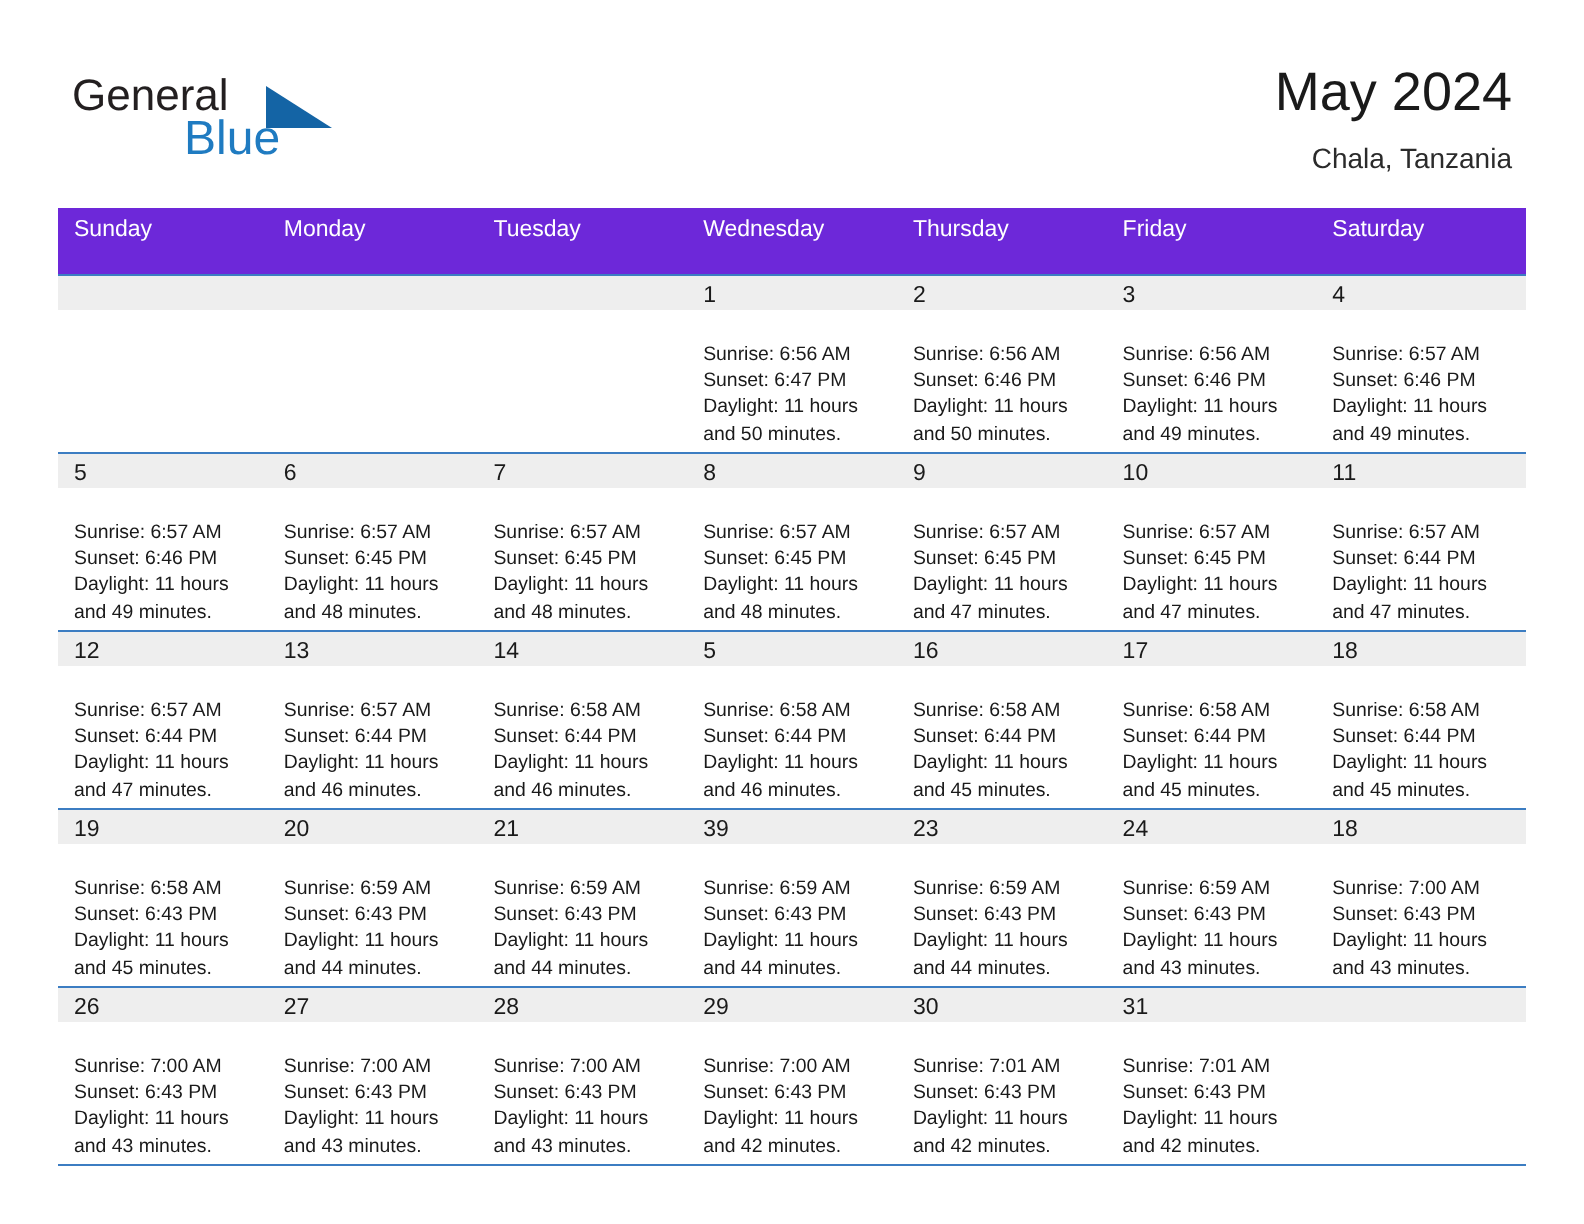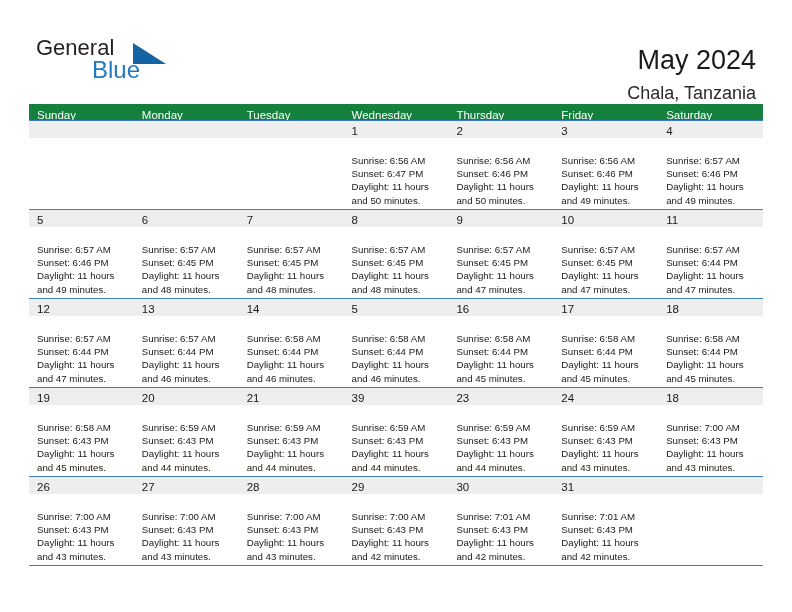--- a/index.html
+++ b/index.html
@@ -57,48 +57,48 @@
     left: 97px;
     top: 7px;
     width: 0;
     height: 0;
     border-left: 33px solid #1464a5;
     border-top: 21px solid transparent;
   }
   .title-block {
     position: absolute;
     right: 36px;
-    top: 44px;
+    top: 30px;
     text-align: right;
   }
   .cal-title {
     font-size: 27px;
     color: #1a1a1a;
     line-height: 32px;
     white-space: nowrap;
   }
   .cal-subtitle {
-    font-size: 18px;
+    font-size: 14px;
     color: #2b2b2b;
     line-height: 20px;
     margin-top: 7px;
     white-space: nowrap;
   }
 
   
   .calendar {
     position: absolute;
     left: 29px;
     top: 104px;
     width: 734px;
   }
   .weekdays {
     display: flex;
-    background: #15803d;
-    height: 16px;
+    background: #6d28d9;
+    height: 33px;
   }
   .weekday {
     flex: 1 1 0;
     color: #ffffff;
     font-size: 11.5px;
     line-height: 22px;
     padding-left: 8px;
     box-sizing: border-box;
     white-space: nowrap;
     overflow: hidden;

